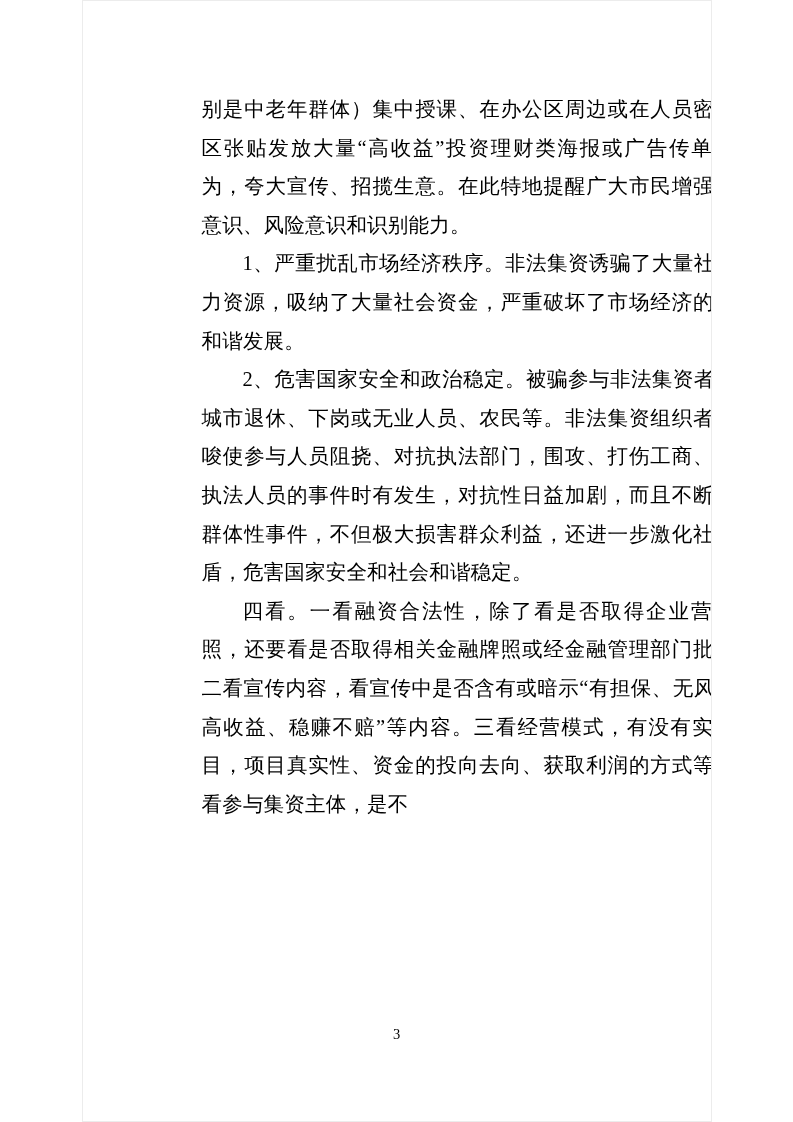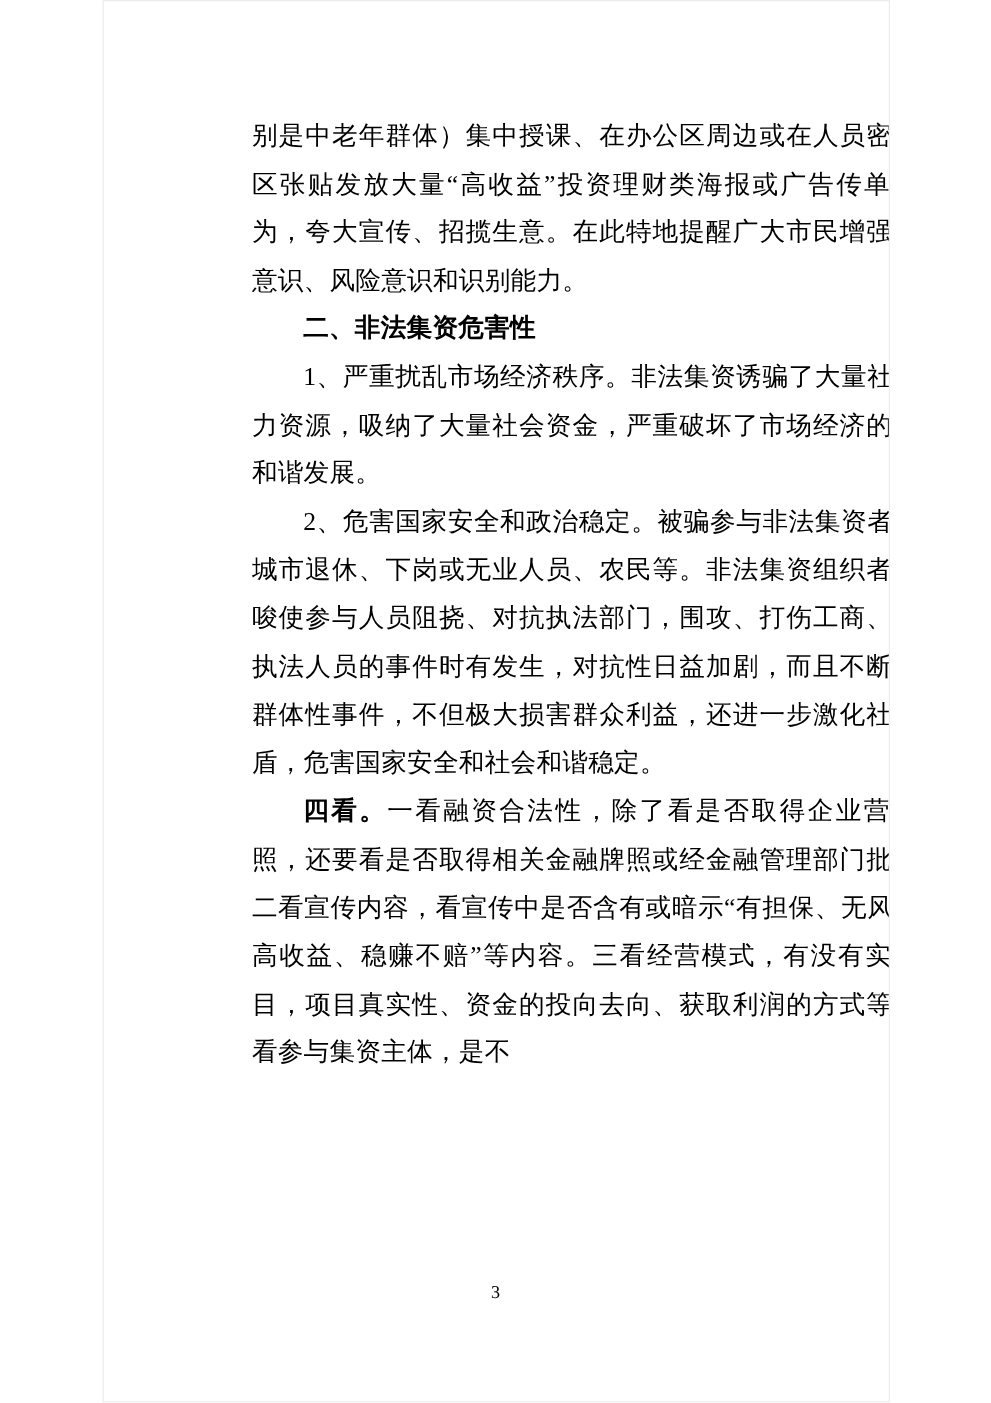--- a/index.html
+++ b/index.html
@@ -35,21 +35,21 @@
     letter-spacing: 0.2px;
     font-weight: normal;
   }
   .content h2 {
     font-weight: bold;
   }
   .indent {
     text-indent: 2em;
   }
   .lead-bold {
-    font-weight: bold;
+    font-weight: normal;
   }
   .page-number {
     position: absolute;
     left: 0;
     top: 1023px;
     width: 100%;
     text-align: center;
     font-size: 14.5px;
     line-height: 20px;
     font-family: "Liberation Serif", "DejaVu Serif", serif;
@@ -57,21 +57,20 @@
   }
 </style>
 </head>
 <body>
 
 <div class="page">
   <div class="content">
 
     <p class="body">别是中老年群体）集中授课、在办公区周边或在人员密集地区张贴发放大量“高收益”投资理财类海报或广告传单等行为，夸大宣传、招揽生意。在此特地提醒广大市民增强法律意识、风险意识和识别能力。</p>
 
-    <h2 class="indent">二、非法集资危害性</h2>
 
 
     <p class="indent">1、严重扰乱市场经济秩序。非法集资诱骗了大量社会人力资源，吸纳了大量社会资金，严重破坏了市场经济的健康和谐发展。</p>
 
 
     <p class="indent">2、危害国家安全和政治稳定。被骗参与非法集资者多为城市退休、下岗或无业人员、农民等。非法集资组织者经常唆使参与人员阻挠、对抗执法部门，围攻、打伤工商、公安执法人员的事件时有发生，对抗性日益加剧，而且不断引发群体性事件，不但极大损害群众利益，还进一步激化社会矛盾，危害国家安全和社会和谐稳定。</p>
 
 
     <p class="indent"><span class="lead-bold">四看。</span><span>一看融资合法性，除了看是否取得企业营业执照，还要看是否取得相关金融牌照或经金融管理部门批准。二看宣传内容，看宣传中是否含有或暗示“有担保、无风险、高收益、稳赚不赔”等内容。三看经营模式，有没有实体项目，项目真实性、资金的投向去向、获取利润的方式等。四看参与集资主体，是不</span></p>
 

